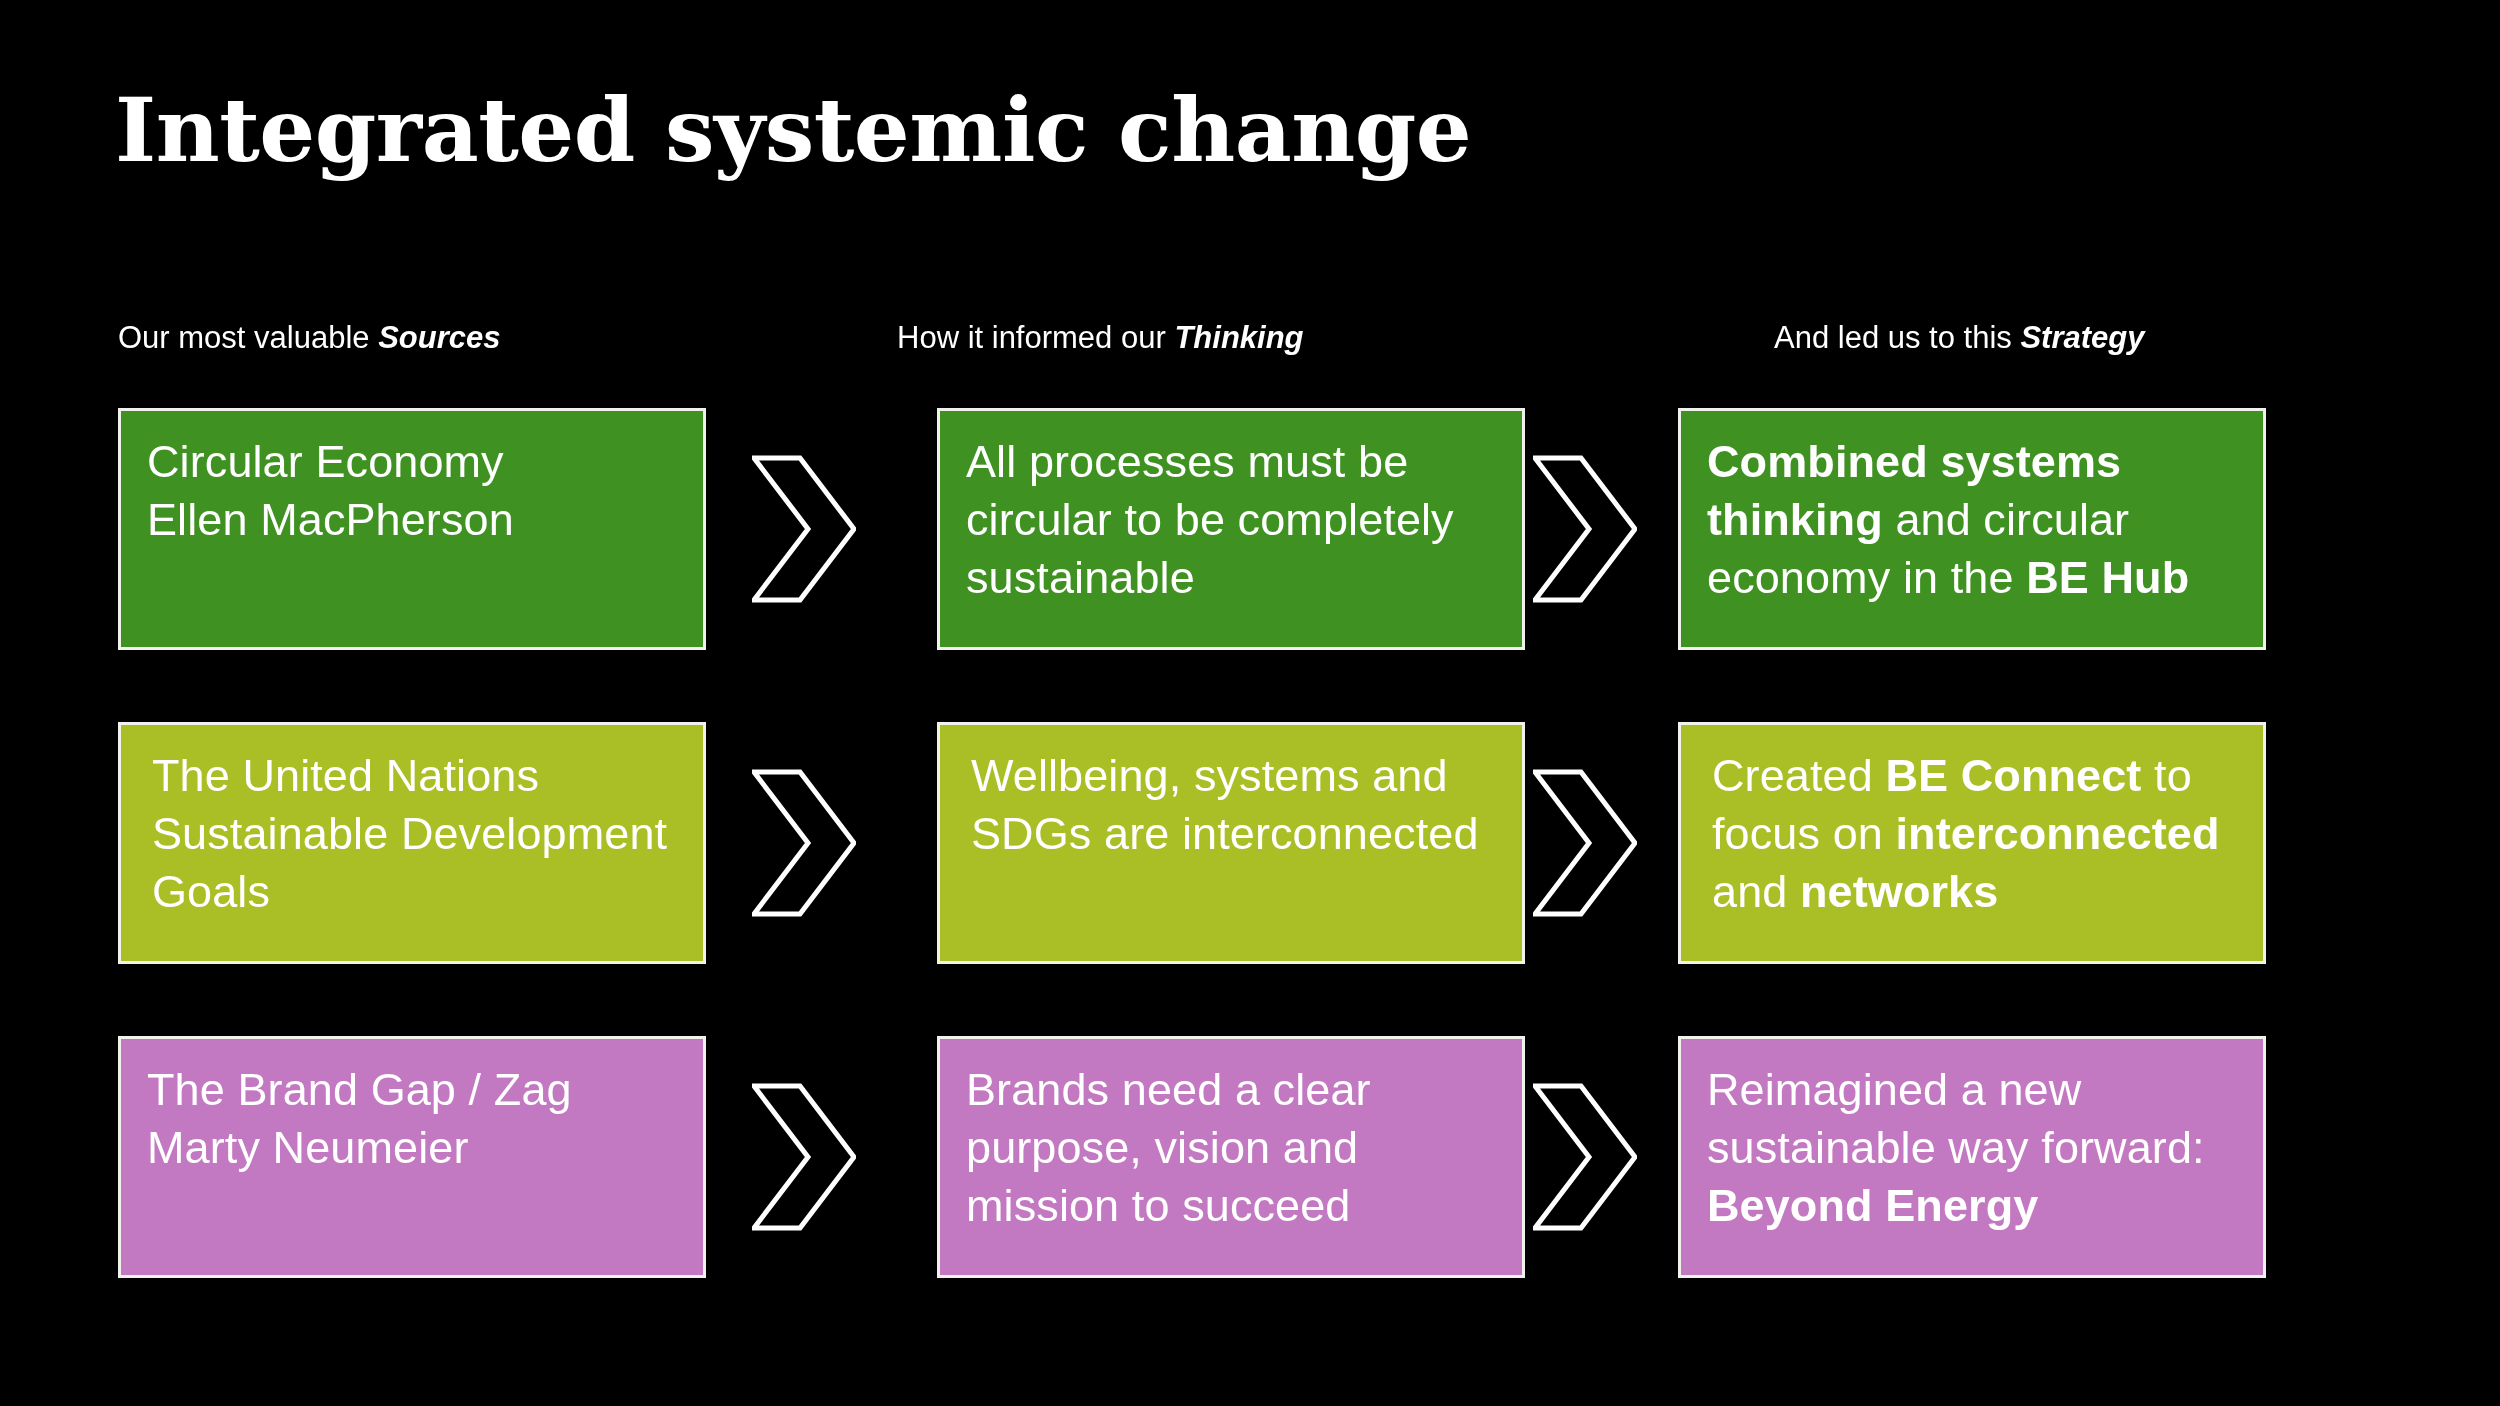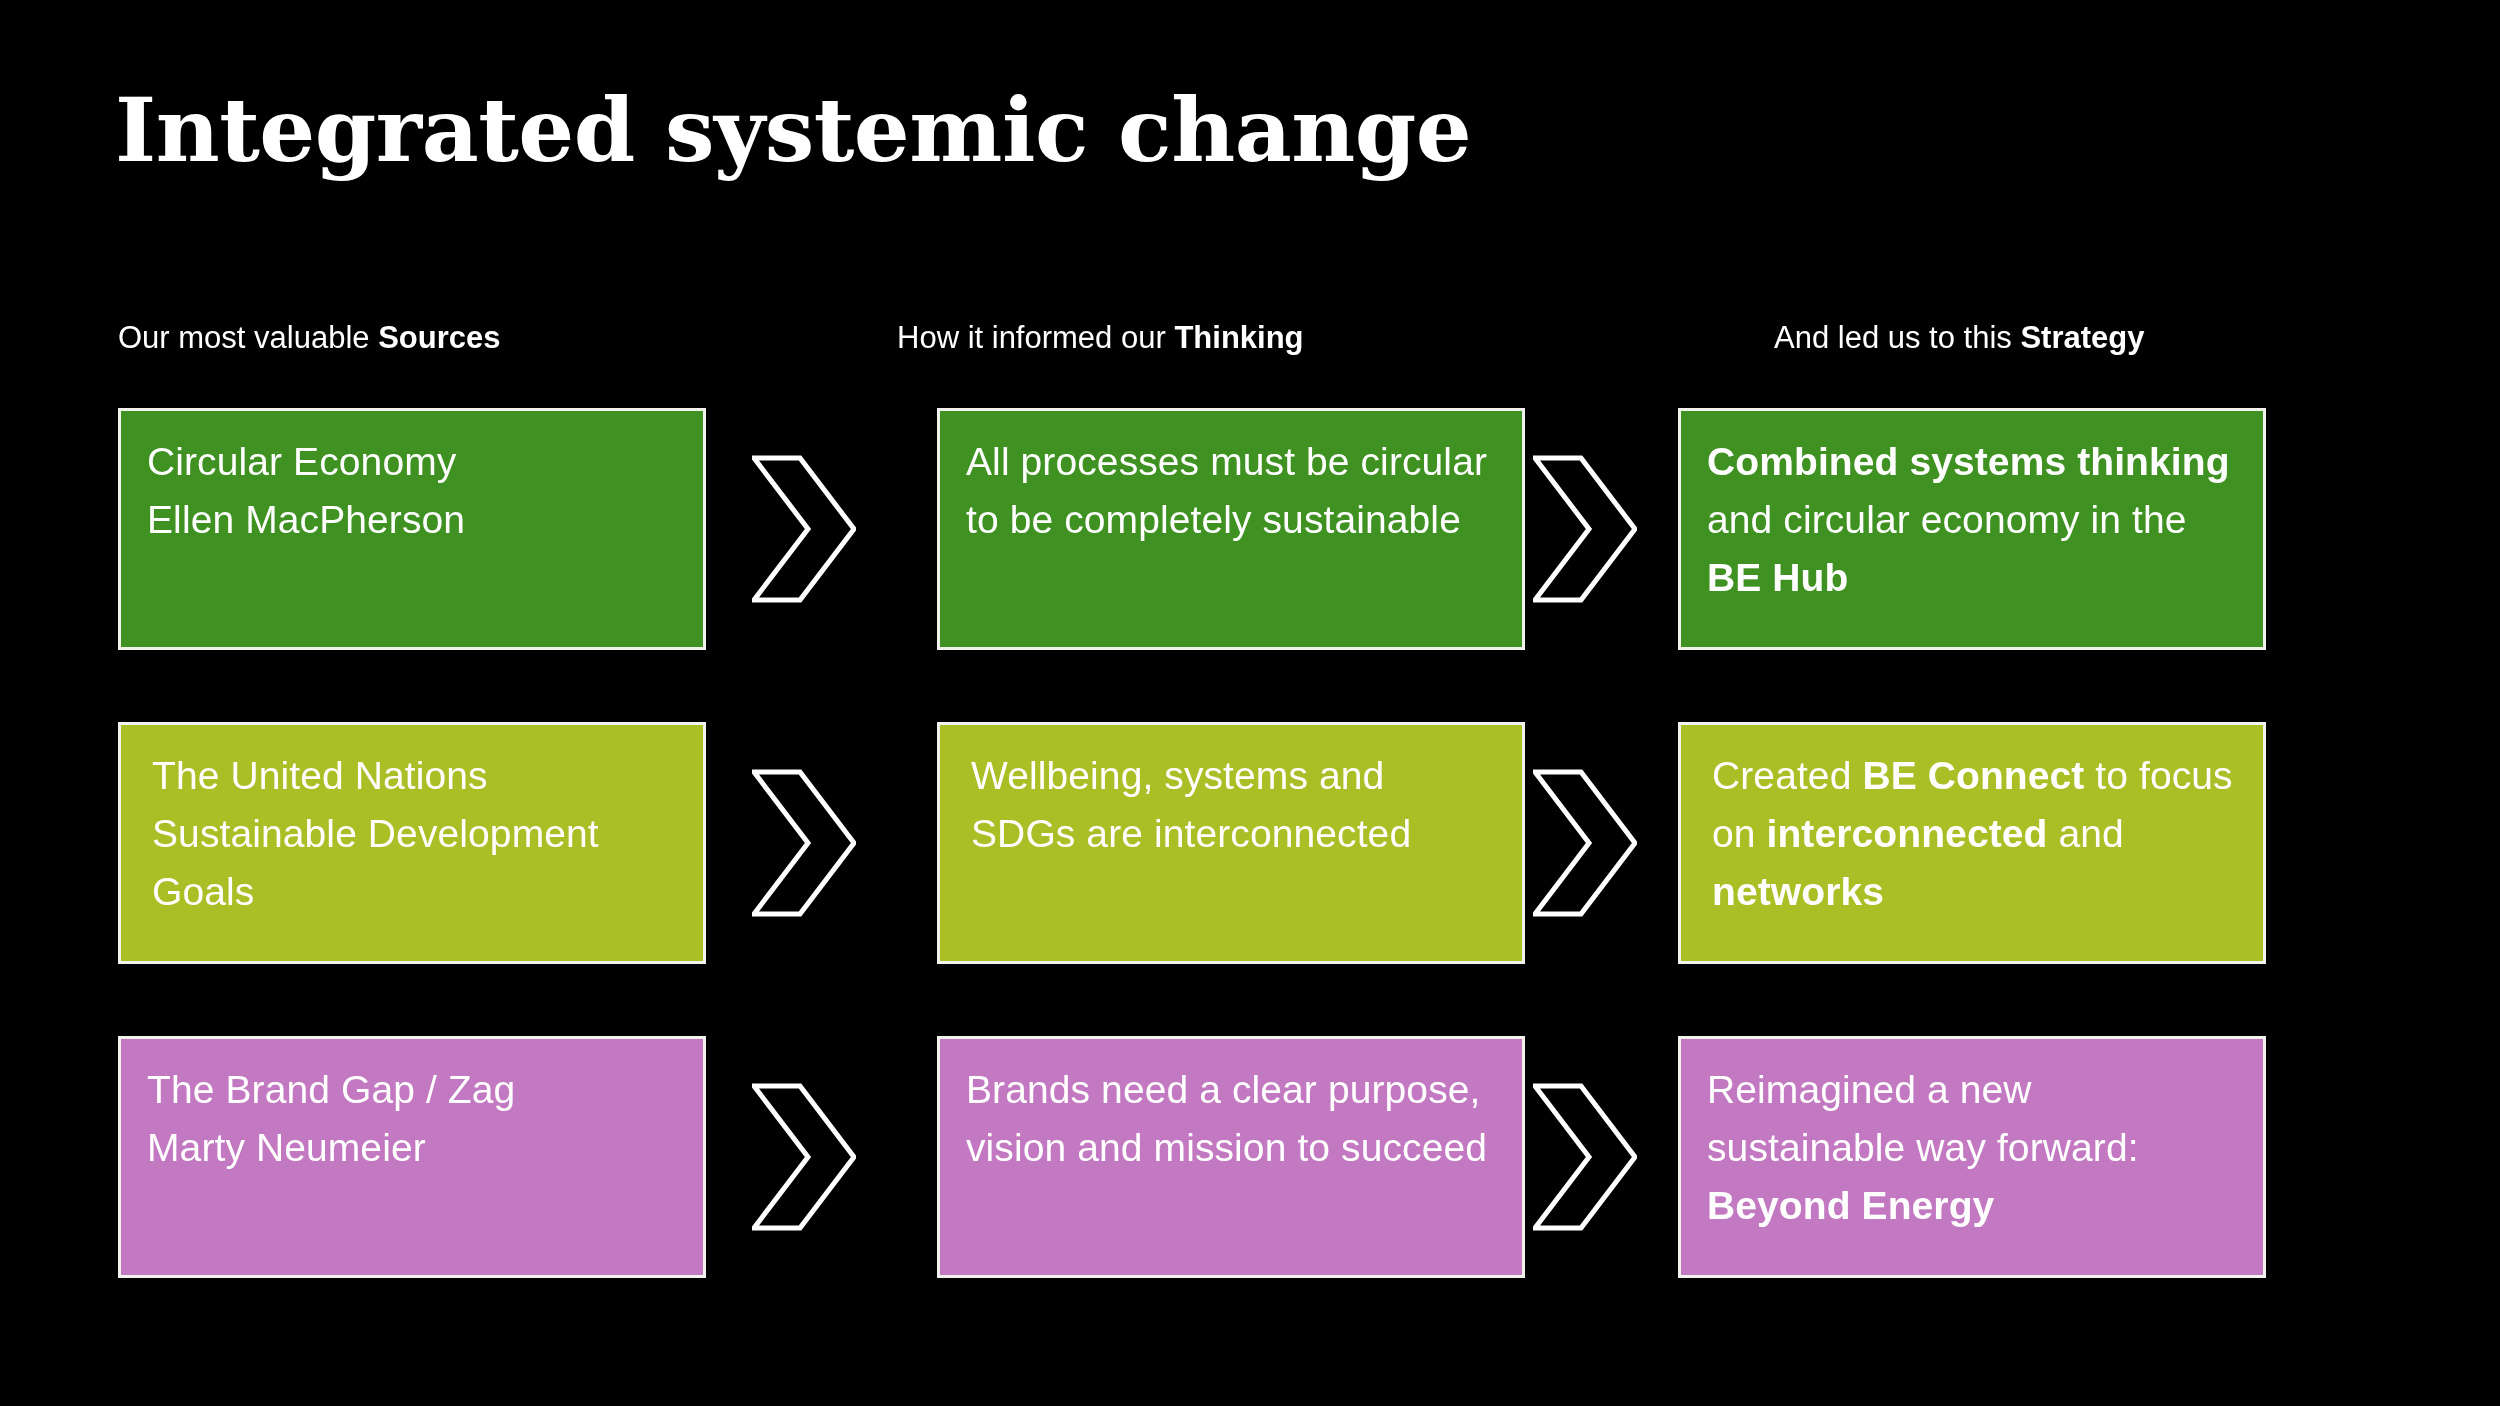--- a/index.html
+++ b/index.html
@@ -46,21 +46,21 @@
   }
   .col-header {
     position: absolute;
     top: 0;
     font-size: 31px;
     line-height: 40px;
     color: #ffffff;
     font-weight: 400;
     white-space: nowrap;
   }
-  .col-header b { font-weight: 700; }
+  .col-header b { font-weight: 700; font-style: italic; }
   .col-header.c1 { left: 118px; }
   .col-header.c2 { left: 897px; }
   .col-header.c3 { left: 1774px; }
 
   
   .grid {
     position: absolute;
     left: 0;
     top: 0;
     width: 2500px;
@@ -68,21 +68,21 @@
   }
 
   .cell {
     position: absolute;
     box-sizing: border-box;
     border: 3px solid #f2f2ec;
     padding: 22px 26px 0 26px;
     overflow: hidden;
   }
   .cell .cell-text {
-    font-size: 39px;
+    font-size: 45px;
     line-height: 58px;
     color: #ffffff;
     font-weight: 400;
     letter-spacing: 0.1px;
   }
   .cell .cell-text b { font-weight: 700; }
 
   
   .c-green { background: #3f9222; }
   .c-lime  { background: #aabf26; }

